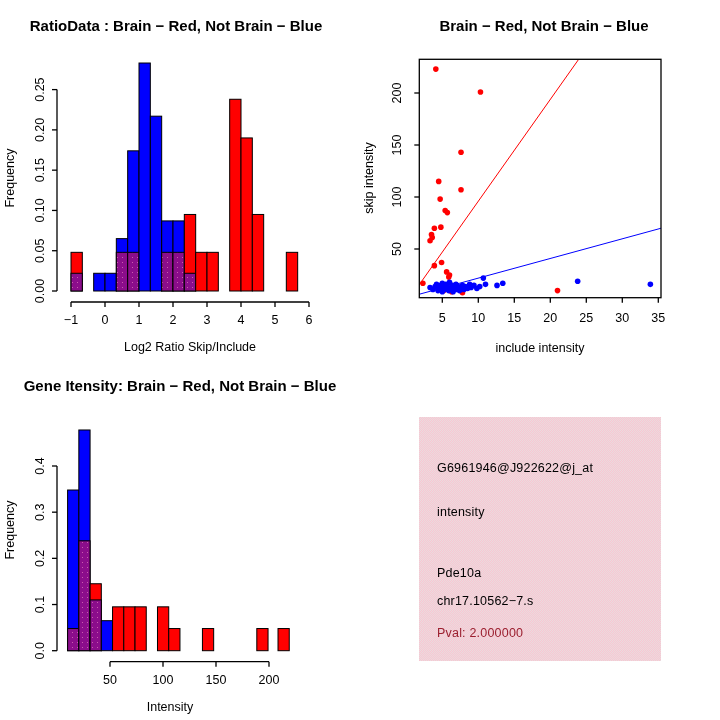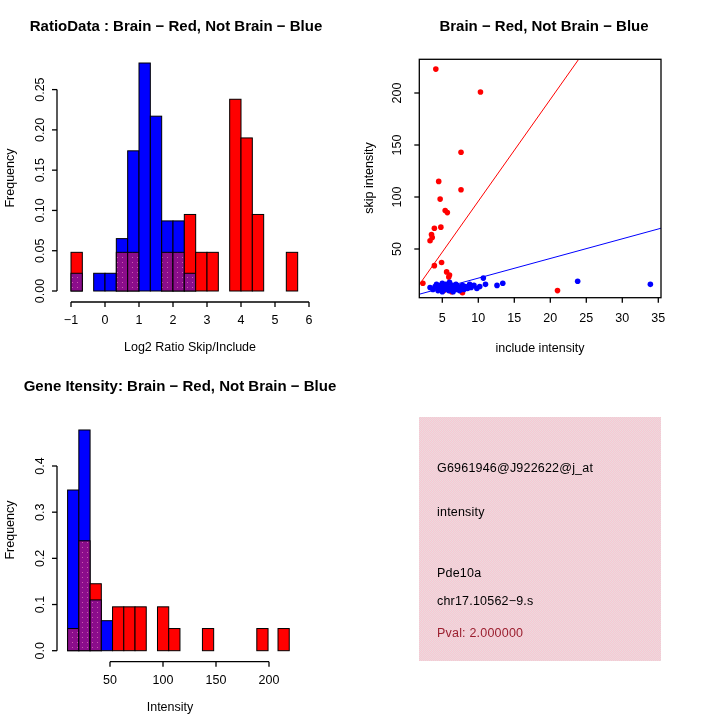--- a/index.html
+++ b/index.html
@@ -224,16 +224,16 @@
       <line x1="269" y1="301.7" x2="269" y2="306.7" stroke="#000" stroke-width="1.3"></line>
       <text x="269" y="323.7" font-size="12.5" text-anchor="middle">200</text>
       <text x="180" y="31" font-size="15" text-anchor="middle" font-weight="bold">Gene Itensity: Brain − Red, Not Brain − Blue</text>
       <text x="170" y="351" font-size="12.5" text-anchor="middle">Intensity</text>
       <text x="14" y="170" font-size="12.5" text-anchor="middle" transform="rotate(-90 14 170)">Frequency</text>
     </svg>
   <div id="panel-info">
     <div class="info-line" style="top:44px">G6961946@J922622@j_at</div>
     <div class="info-line" style="top:88px">intensity</div>
     <div class="info-line" style="top:149px">Pde10a</div>
-    <div class="info-line" style="top:177px">chr17.10562−9.s</div>
+    <div class="info-line" style="top:177px">chr17.10562−7.s</div>
     <div class="info-line pval" style="top:209px">Pval: 2.000000</div>
   </div>
 </div>
 
 </body></html>

